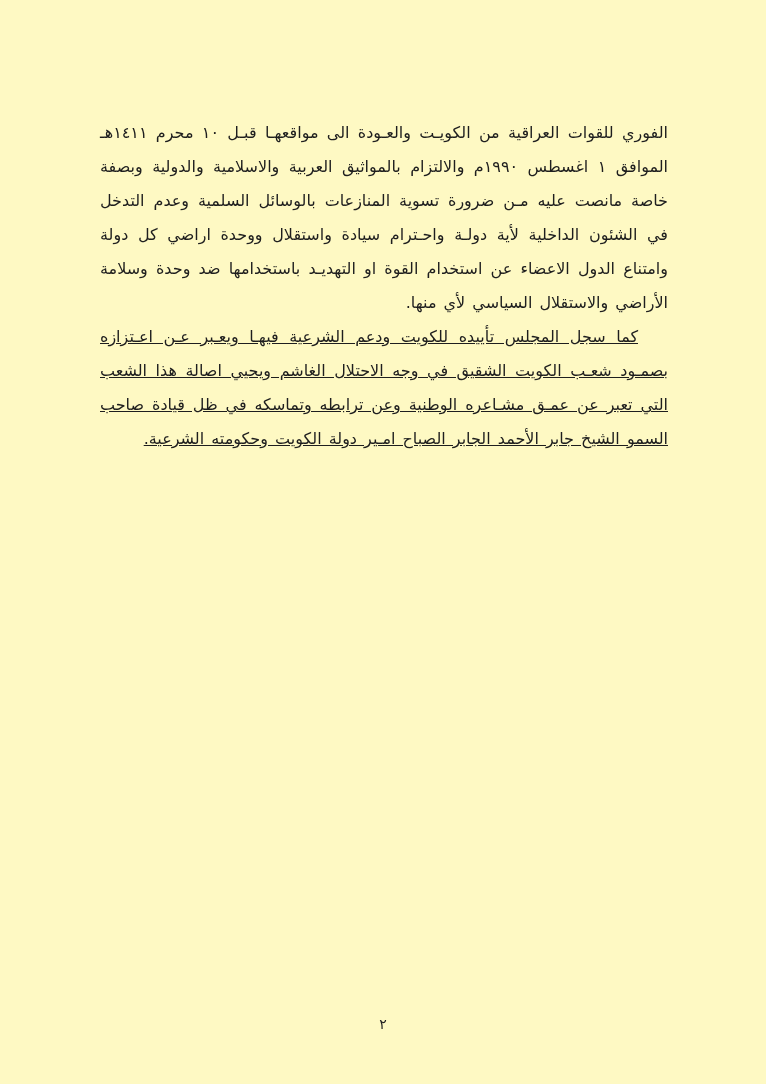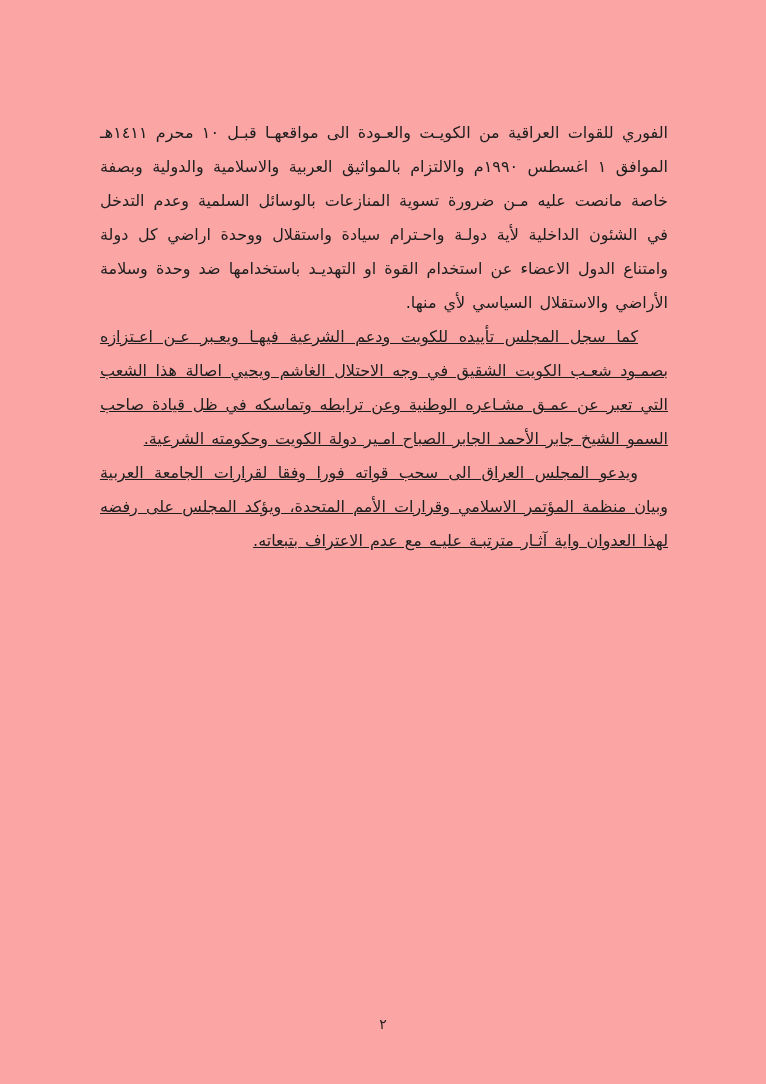--- a/index.html
+++ b/index.html
@@ -4,21 +4,21 @@
 <style>
   html, body {
     margin: 0;
     padding: 0;
     background: #ffffff;
   }
   .page {
     position: relative;
     width: 766px;
     height: 1084px;
-    background: #fca5a5;
+    background: #fef9c3;
     overflow: hidden;
     font-family: "DejaVu Sans", sans-serif;
   }
   .text-block {
     position: absolute;
     top: 116px;
     right: 98px;
     left: 100px;
     direction: rtl;
     text-align: justify;
@@ -47,16 +47,15 @@
     line-height: 20px;
   }
 </style>
 </head>
 <body>
 
 <div class="page">
   <div class="text-block" dir="rtl">
     <p>الفوري للقوات العراقية من الكويـت والعـودة الى مواقعهـا قبـل ١٠ محرم ١٤١١هـ الموافق ١ اغسطس ١٩٩٠م والالتزام بالمواثيق العربية والاسلامية والدولية وبصفة خاصة مانصت عليه مـن ضرورة تسوية المنازعات بالوسائل السلمية وعدم التدخل في الشئون الداخلية لأية دولـة واحـترام سيادة واستقلال ووحدة اراضي كل دولة وامتناع الدول الاعضاء عن استخدام القوة او التهديـد باستخدامها ضد وحدة وسلامة الأراضي والاستقلال السياسي لأي منها.</p>
     <p class="indent">كما سجل المجلس تأييده للكويت ودعم الشرعية فيهـا ويعـبر عـن اعـتزازه بصمـود شعـب الكويت الشقيق في وجه الاحتلال الغاشم ويحيي اصالة هذا الشعب التي تعبر عن عمـق مشـاعره الوطنية وعن ترابطه وتماسكه في ظل قيادة صاحب السمو الشيخ جابر الأحمد الجابر الصباح امـير دولة الكويت وحكومته الشرعية.</p>
-    <p class="indent">ويدعو المجلس العراق الى سحب قواته فورا وفقا لقرارات الجامعة العربية وبيان منظمة المؤتمر الاسلامي وقرارات الأمم المتحدة، ويؤكد المجلس على رفضه لهذا العدوان واية آثـار مترتبـة عليـه مع عدم الاعتراف بتبعاته.</p>
   </div>
   <div class="page-number">٢</div>
 </div>
 
 </body></html>

